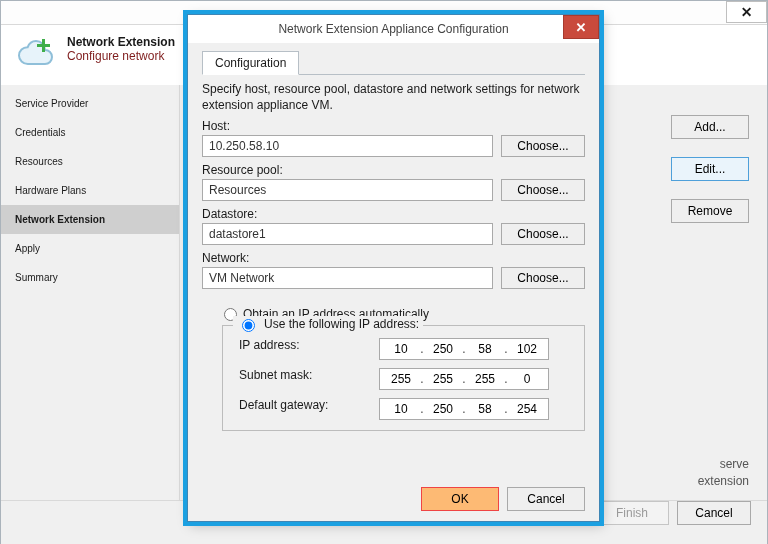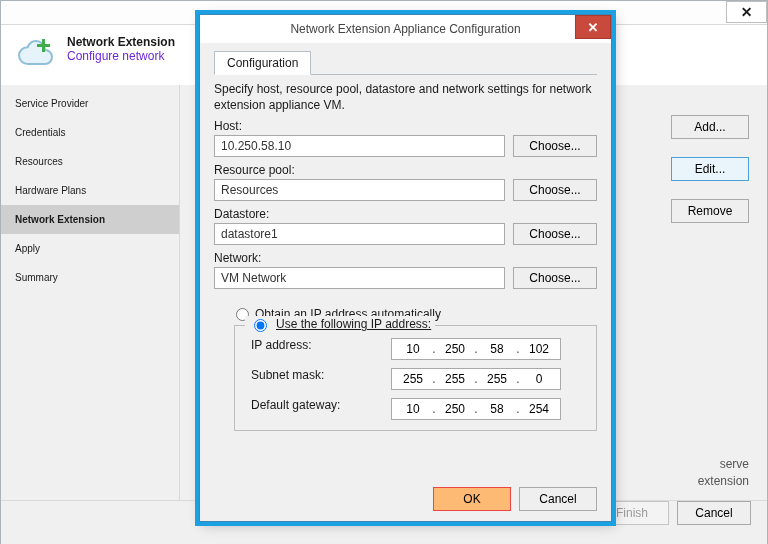--- a/index.html
+++ b/index.html
@@ -55,21 +55,21 @@
     width: 42px; height: 38px;
     margin-right: 10px;
     flex-shrink: 0;
   }
   .wizard-title {
     font-weight: bold;
     font-size: 12px;
   }
   .wizard-subtitle {
     font-size: 12px;
-    color: #6d28d9;
+    color: #7f1d1d;
   }
 
   .wizard-body {
     display: flex;
     height: calc(100% - 23px - 60px - 44px);
     background: #f0f0f0;
   }
   .wizard-nav {
     width: 178px;
     border-right: 1px solid #d9d9d9;
@@ -140,21 +140,21 @@
   }
   .wizard-footer button.disabled {
     color: #9a9a9a;
     border-color: #c5c5c5;
     background: #f3f3f3;
   }
 
   
   .dialog {
     position: absolute;
-    left: 199px;
+    left: 187px;
     top: 14px;
     width: 413px;
     height: 508px;
     background: #f0f0f0;
     border: 1px solid #3e86b5;
     box-shadow: 0 0 0 4px #1ba0e1, 3px 3px 12px rgba(0,0,0,0.25);
     box-sizing: border-box;
     font-size: 12px;
   }
   .dialog-titlebar {
@@ -249,21 +249,20 @@
     background: #f0f0f0;
   }
   fieldset.ip .legend-radio {
     position: absolute;
     top: -10px; left: 10px;
     background: #f0f0f0;
     padding: 0 4px;
     display: flex;
     align-items: center;
     gap: 6px;
-    text-decoration: underline;
   }
   .ip-row {
     display: flex;
     align-items: flex-start;
     margin-bottom: 8px;
   }
   .ip-row:last-child { margin-bottom: 0; }
   .ip-row .lbl { width: 140px; }
   .ip-octets {
     display: flex;

